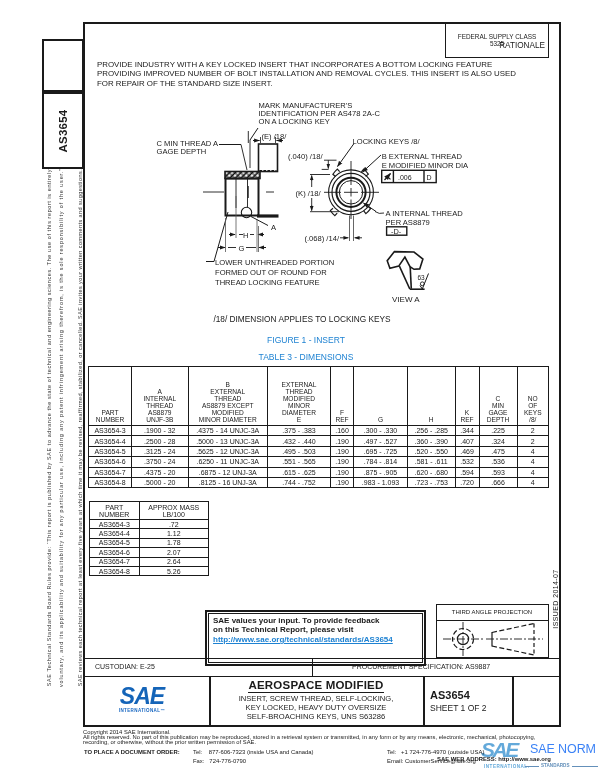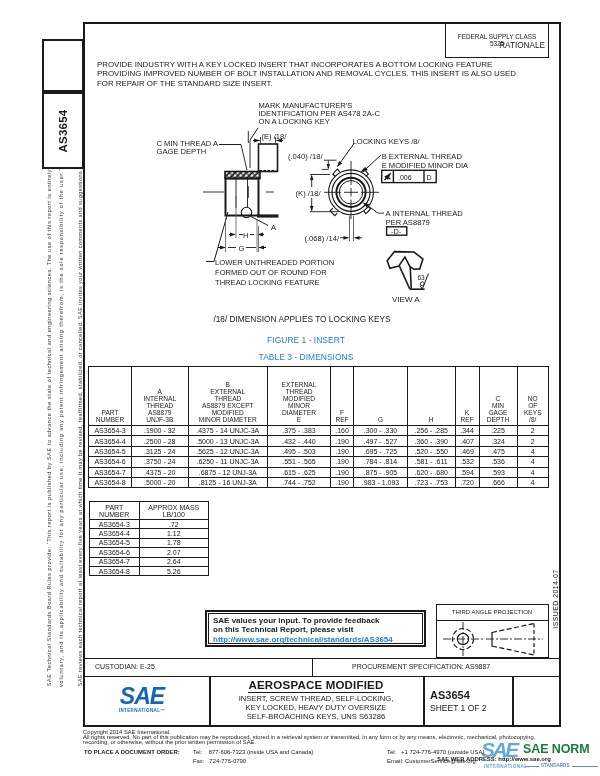--- a/index.html
+++ b/index.html
@@ -311,44 +311,44 @@
         <td>AS3654-7</td>
         <td>2.64</td>
       </tr>
 <tr style="height:9.4px;">
         <td>AS3654-8</td>
         <td>5.26</td>
       </tr>
 </tbody>
   </table>
 
-<div class="abs" style="left:205px;top:610px;width:221px;height:37px;border:2px solid #1a1a1a;box-sizing:border-box;">
+<div class="abs" style="left:205px;top:610px;width:221px;height:56px;border:2px solid #1a1a1a;box-sizing:border-box;">
   <div style="position:absolute;left:1px;top:1px;right:1px;bottom:1px;border:1px solid #1a1a1a;"></div>
-  <div style="position:absolute;left:6px;top:3.5px;font-size:8px;font-weight:bold;line-height:9.8px;">SAE values your input. To provide feedback<br>on this Technical Report, please visit<br><span class="blue" style="text-align:right;">http://www.sae.org/technical/standards/AS3654</span></div>
+  <div style="position:absolute;left:6px;top:3.5px;font-size:8px;font-weight:bold;line-height:9.8px;">SAE values your input. To provide feedback<br>on this Technical Report, please visit<br><span class="blue" style="text-decoration:underline;text-align:right;">http://www.sae.org/technical/standards/AS3654</span></div>
 </div>
 
 <div class="abs" style="left:435.5px;top:604px;width:113px;height:54px;border:1.5px solid #1a1a1a;box-sizing:border-box;"></div>
 <div class="abs" style="left:435.5px;top:604px;width:113px;height:17px;border-bottom:1.5px solid #1a1a1a;box-sizing:border-box;text-align:center;font-size:6px;line-height:16px;">THIRD ANGLE PROJECTION</div>
 <svg class="abs" style="left:435.5px;top:620px;" width="113" height="38" viewBox="0 0 113 38" fill="none" stroke="#1a1a1a">
   <circle cx="27" cy="19" r="10.5" stroke-dasharray="5 2.5" stroke-width="1.2"></circle>
   <circle cx="27" cy="19" r="5.6" stroke-width="1.2"></circle>
   <line x1="7" y1="19" x2="47" y2="19" stroke-width="0.9" stroke-dasharray="8 2 2 2"></line>
   <line x1="27" y1="2" x2="27" y2="36" stroke-width="0.9" stroke-dasharray="8 2 2 2"></line>
   <line x1="56" y1="12" x2="56" y2="26.5" stroke-width="1.2"></line>
   <line x1="56" y1="12.5" x2="98" y2="3.5" stroke-width="1.2" stroke-dasharray="5 2.5"></line>
   <line x1="56" y1="26" x2="98" y2="35" stroke-width="1.2" stroke-dasharray="5 2.5"></line>
   <line x1="98" y1="3.5" x2="98" y2="35" stroke-width="1.2" stroke-dasharray="4 2.5"></line>
   <line x1="50" y1="19" x2="107" y2="19" stroke-width="0.9" stroke-dasharray="8 2 2 2"></line>
 </svg>
 
 <div class="abs rot" style="left:525px;top:594.5px;width:61px;height:8px;line-height:8px;font-size:7px;letter-spacing:0.4px;text-align:center;">ISSUED 2014-07</div>
 
 <div class="abs" style="left:481px;top:742px;width:120px;height:33px;">
   <span style="position:absolute;left:0;top:-3px;font-size:21px;line-height:21px;font-weight:bold;font-style:italic;color:#63a9da;letter-spacing:-2.5px;white-space:nowrap;">SAE</span>
-  <span style="position:absolute;left:42px;top:0.5px;font-size:12.5px;line-height:12.5px;font-weight:bold;color:#15803d;letter-spacing:-0.1px;white-space:nowrap;">SAE NORM</span>
+  <span style="position:absolute;left:49px;top:0.5px;font-size:12.5px;line-height:12.5px;font-weight:normal;color:#3b82f6;letter-spacing:-0.1px;white-space:nowrap;">SAE NORM</span>
   <span style="position:absolute;left:3px;top:21.5px;font-size:4.6px;color:#63a9da;font-weight:bold;letter-spacing:.5px;white-space:nowrap;">INTERNATIONAL.</span>
   <span style="position:absolute;left:44px;top:23.5px;width:73px;border-top:1px solid #6490ba;"></span>
   <span style="position:absolute;left:58px;top:21px;font-size:4.6px;color:#6490ba;background:#fff;padding:0 2px;font-weight:bold;white-space:nowrap;">STANDARDS</span>
 </div>
 
 <div class="abs" style="left:83px;top:658px;width:478px;height:17.5px;border-top:1.5px solid #1a1a1a;box-sizing:border-box;"></div>
 <div class="abs" style="left:312px;top:658px;width:1.2px;height:17.5px;background:#1a1a1a;"></div>
 <div class="abs" style="left:95px;top:662.5px;font-size:7px;">CUSTODIAN: E-25</div>
 <div class="abs" style="left:352px;top:662.5px;font-size:7px;">PROCUREMENT SPECIFICATION: AS9887</div>
 

